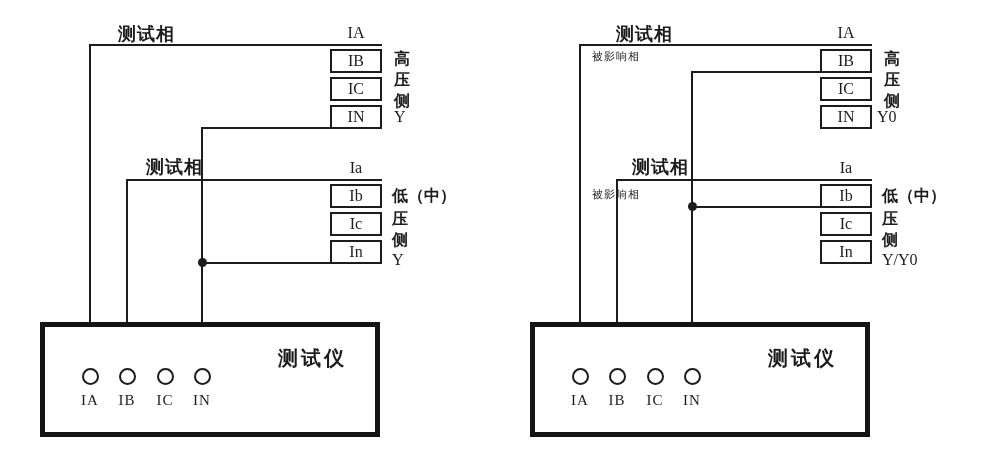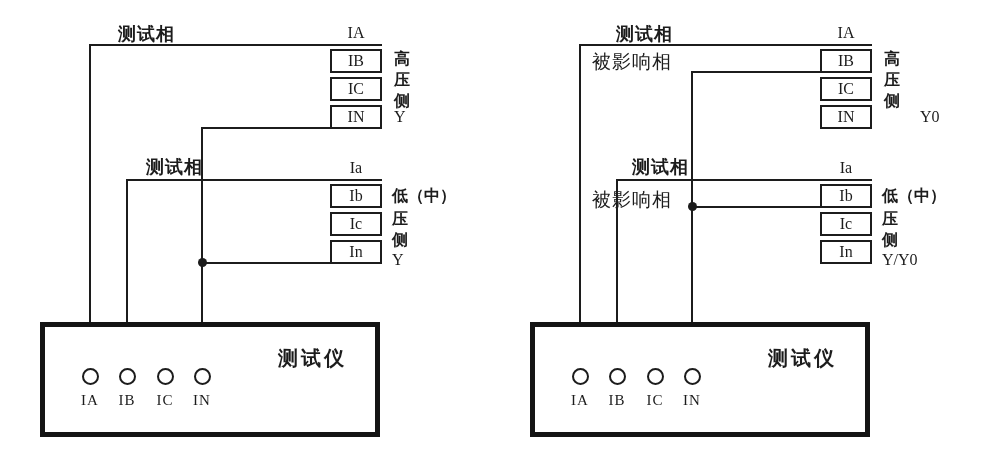--- a/index.html
+++ b/index.html
@@ -22,21 +22,21 @@
     position:absolute; width:52px; height:24px;
     border:2px solid #1c1c1c; background:#ffffff;
     display:flex; align-items:center; justify-content:center;
     font-family:"Liberation Serif","DejaVu Serif",serif;
     font-size:16px; line-height:1;
   }
   .term.open { border:none; background:transparent; height:22px; }
 
   
   .cjk-bold { position:absolute; font-weight:bold; font-size:18px; letter-spacing:1px; white-space:nowrap; }
-  .cjk { position:absolute; font-size:19px; letter-spacing:1px; white-space:nowrap; }
+  .cjk { position:absolute; font-size:11px; letter-spacing:1px; white-space:nowrap; }
   .side { position:absolute; font-size:16px; font-weight:bold; white-space:nowrap; }
   .side.latin { font-family:"Liberation Serif","DejaVu Serif",serif; font-weight:normal; }
 
   
   .tester { position:absolute; width:340px; height:115px; border:5px solid #141414; background:#ffffff; }
   .tester-name { position:absolute; font-weight:bold; font-size:20px; letter-spacing:3px; white-space:nowrap; }
   .circle { position:absolute; width:17px; height:17px; border:2px solid #1c1c1c; border-radius:50%; background:#ffffff; }
   .tlabel {
     position:absolute; width:36px; text-align:center;
     font-family:"Liberation Serif","DejaVu Serif",serif;
@@ -108,21 +108,21 @@
     <div class="w h" style="left:692px;top:206px;width:128px"></div>
     <div class="dot" style="left:688px;top:202px"></div>
 
     <div class="term open" style="left:820px;top:22px">IA</div>
     <div class="term" style="left:820px;top:49px">IB</div>
     <div class="term" style="left:820px;top:77px">IC</div>
     <div class="term" style="left:820px;top:105px">IN</div>
     <div class="side" style="left:884px;top:49px">高</div>
     <div class="side" style="left:884px;top:70px">压</div>
     <div class="side" style="left:884px;top:91px">侧</div>
-    <div class="side latin" style="left:920px;top:108px">Y0</div>
+    <div class="side latin" style="left:877px;top:108px">Y0</div>
 
     <div class="term open" style="left:820px;top:157px">Ia</div>
     <div class="term" style="left:820px;top:184px">Ib</div>
     <div class="term" style="left:820px;top:212px">Ic</div>
     <div class="term" style="left:820px;top:240px">In</div>
     <div class="side" style="left:882px;top:186px">低（中）</div>
     <div class="side" style="left:882px;top:209px">压</div>
     <div class="side" style="left:882px;top:230px">侧</div>
     <div class="side latin" style="left:882px;top:251px">Y/Y0</div>
 

